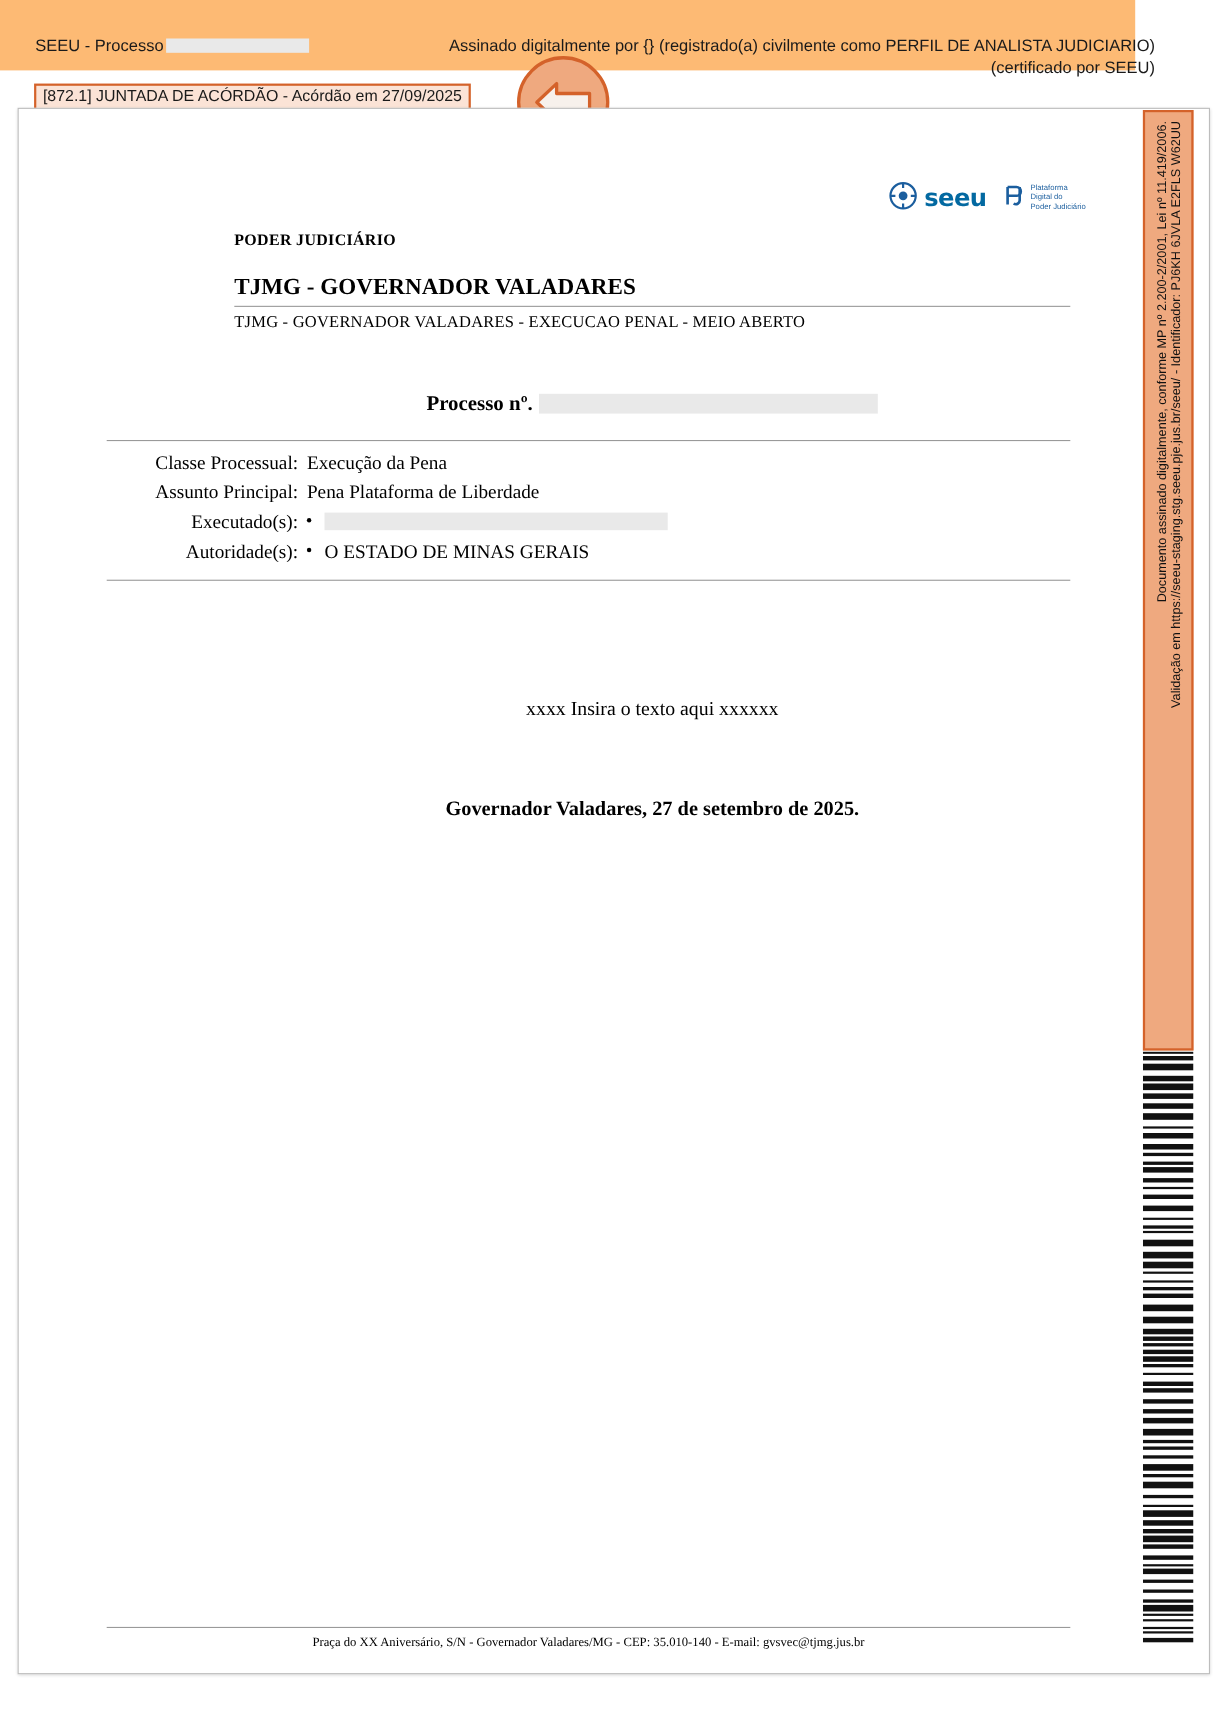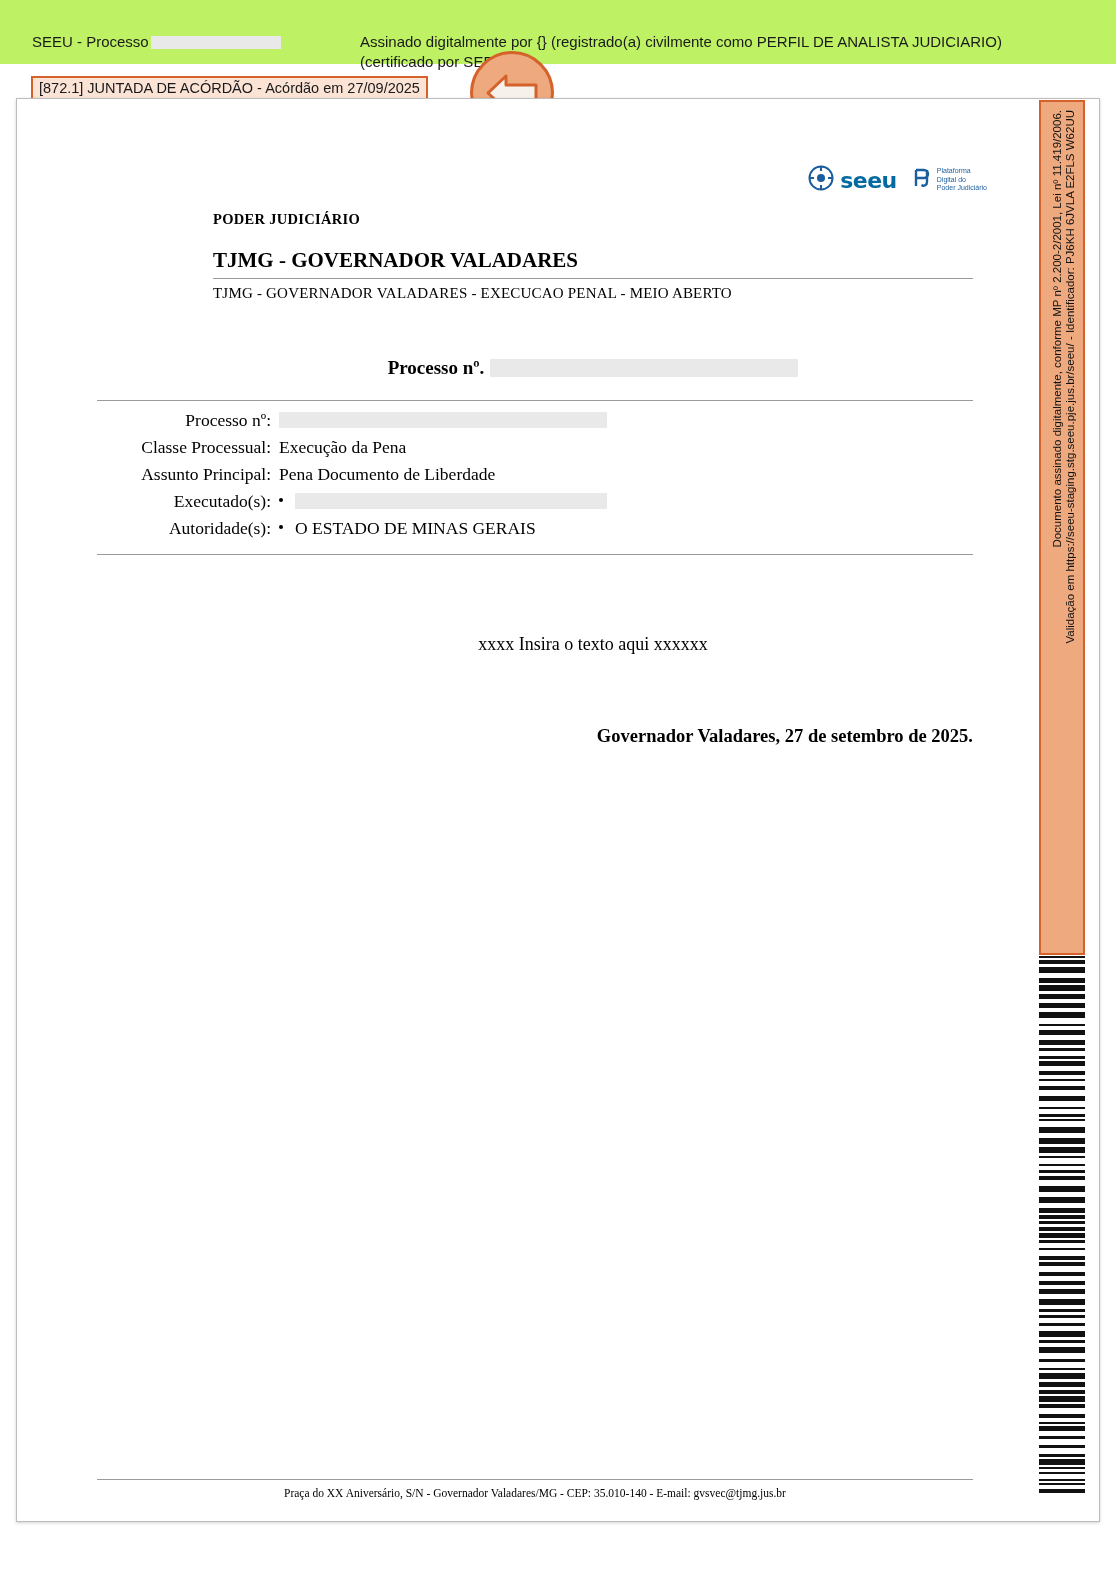--- a/index.html
+++ b/index.html
@@ -10,22 +10,23 @@
     background: #ffffff;
     font-family: "Liberation Sans", sans-serif;
     position: relative;
     overflow: hidden;
   }
 
   
   #top-bar {
     position: absolute;
     left: 0; top: 0;
-    width: 1116px; height: 64px;
-    background: #bef264;
+    width: 1032px; height: 64px;
+    background: #fdba74;
+    text-align: right;
   }
   #seeu-left {
     position: absolute;
     left: 32px; top: 32px;
     font-size: 15px;
     color: #1a1a1a;
     line-height: 20px;
     white-space: nowrap;
   }
   #seeu-left .redacted-inline {
@@ -216,21 +217,21 @@
     width: 760px;
     text-align: center;
     font-family: "Liberation Serif", serif;
     font-size: 18px;
     color: #000;
   }
   #sign-line {
     position: absolute;
     left: 196px; top: 627px;
     width: 760px;
-    text-align: right;
+    text-align: center;
     font-family: "Liberation Serif", serif;
     font-weight: bold;
     font-size: 18.5px;
     color: #000;
   }
 
   
   #doc-footer {
     position: absolute;
     left: 80px; bottom: 22px;
@@ -349,30 +350,26 @@
     <div id="inst-rule"></div>
     <div id="inst-line3">TJMG - GOVERNADOR VALADARES - EXECUCAO PENAL - MEIO ABERTO</div>
   </div>
 
   <div id="proc-title">
     <span>Processo nº.</span><span class="redacted-box"></span>
   </div>
 
   <div id="info-table">
     <div class="info-row">
-      <div class="info-label">Processo nº:</div>
-      <div class="info-value"><span class="redacted-box" style="width:328px"></span></div>
-    </div>
-    <div class="info-row">
       <div class="info-label">Classe Processual:</div>
       <div class="info-value">Execução da Pena</div>
     </div>
     <div class="info-row">
       <div class="info-label">Assunto Principal:</div>
-      <div class="info-value">Pena Documento de Liberdade</div>
+      <div class="info-value">Pena Plataforma de Liberdade</div>
     </div>
     <div class="info-row">
       <div class="info-label">Executado(s):</div>
       <div class="info-value"><span class="bullet-dot"></span><span class="redacted-box" style="width:312px"></span></div>
     </div>
     <div class="info-row">
       <div class="info-label">Autoridade(s):</div>
       <div class="info-value"><span class="bullet-dot"></span><span>O ESTADO DE MINAS GERAIS</span></div>
     </div>
   </div>

